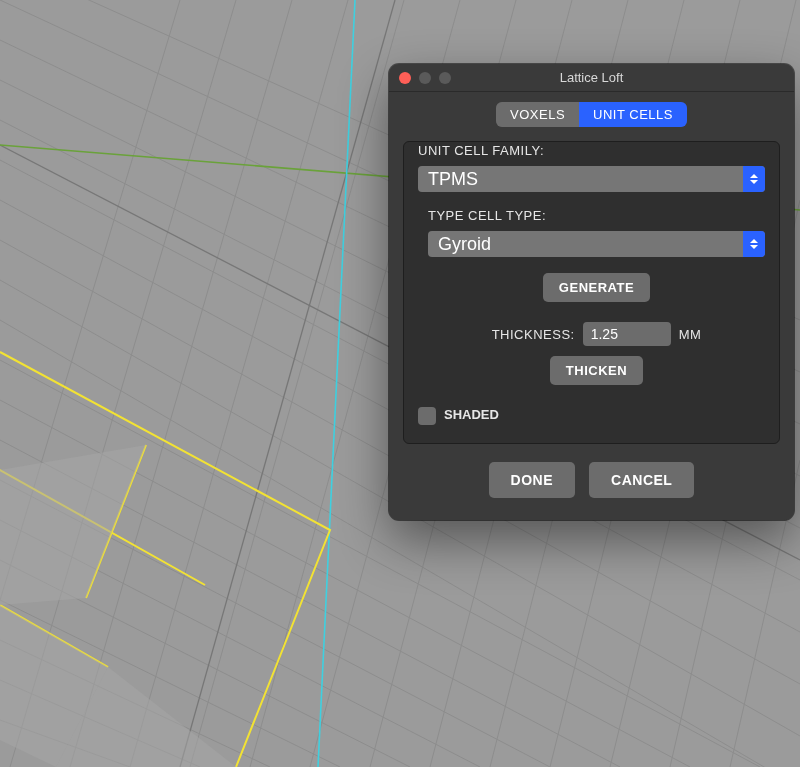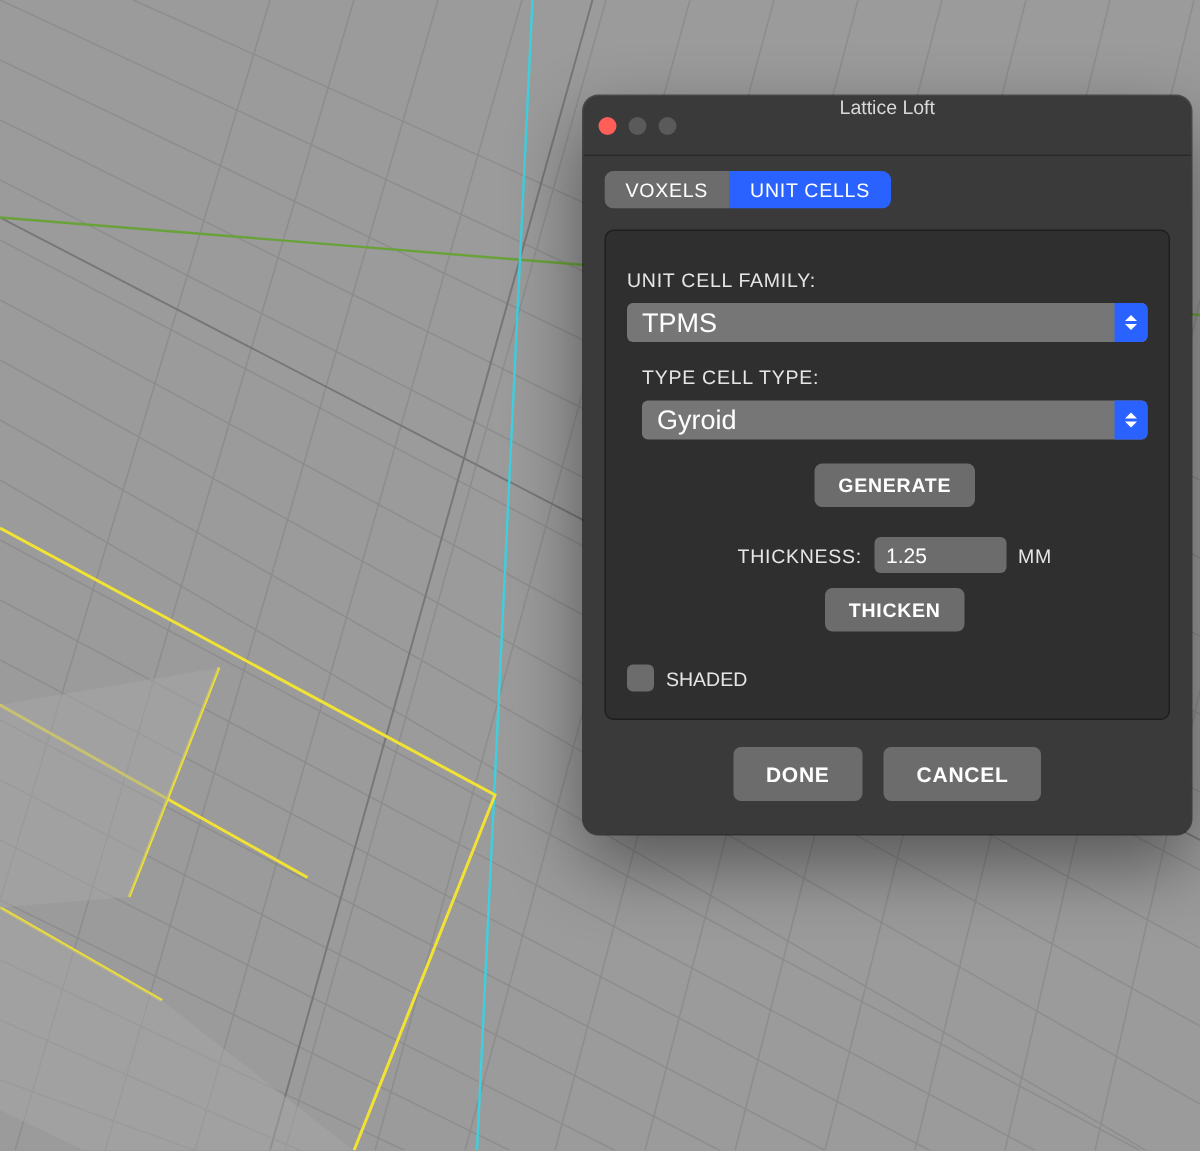--- a/index.html
+++ b/index.html
@@ -21,59 +21,59 @@
   left: 389px; top: 64px;
   width: 405px;
   background: #3a3a3a;
   border-radius: 10px;
   box-shadow: 0 20px 50px rgba(0,0,0,0.45), 0 0 0 1px rgba(0,0,0,0.5);
   overflow: hidden;
   color: #e6e6e6;
   font-size: 13px;
 }
 .titlebar {
-  height: 40px;
-  display: flex; 
+  height: 28px;
+  display: flex; align-items: center;
   padding: 0 10px;
   position: relative;
   border-bottom: 1px solid #2a2a2a;
 }
 .traffic { display: flex; gap: 8px; align-items: center; }
 .traffic .dot {
   width: 12px; height: 12px; border-radius: 50%;
   background: #5a5a5a;
 }
 .traffic .dot.close { background: #ff5f57; }
 .title {
   position: absolute; left: 0; right: 0; text-align: center;
   font-size: 13px; color: #d8d8d8; pointer-events: none;
 }
 
 .body {
   padding: 10px 14px 18px 14px;
 }
-.tabs-row { display: flex; margin-bottom: 14px; }
+.tabs-row { display: flex; justify-content: center; margin-bottom: 14px; }
 .tabs {
   display: flex; border-radius: 6px; overflow: hidden;
   box-shadow: inset 0 0 0 1px rgba(255,255,255,0.08);
 }
 .tab {
   padding: 5px 14px;
   font-size: 13px; letter-spacing: 0.5px;
   background: #6c6c6c; color: #fff;
   cursor: pointer;
   border: none;
 }
 .tab.active { background: #2a62ff; }
 
 .panel {
   background: #2f2f2f;
   border: 1px solid #1e1e1e;
   border-radius: 6px;
-  padding: 25px 14px 18px 14px;
+  padding: 1px 14px 18px 14px;
 }
 .label {
   font-size: 13px; letter-spacing: 0.5px; color: #e6e6e6;
   margin-bottom: 8px;
 }
 .select-wrap {
   position: relative; width: 100%;
   margin-bottom: 16px;
 }
 .select {
@@ -122,21 +122,21 @@
 .thick-input {
   width: 88px; height: 24px;
   background: #6c6c6c; color: #fff;
   border: none; border-radius: 4px;
   padding: 0 8px; font-size: 14px;
 }
 .unit { letter-spacing: 0.5px; }
 
 .thicken-row { display: flex; justify-content: center; margin-bottom: 22px; }
 
-.check-row { display: flex; align-items: center; gap: 8px; }
+.check-row { display: flex; align-items: flex-start; gap: 8px; font-weight: bold; }
 .checkbox {
   width: 18px; height: 18px;
   background: #6c6c6c; border-radius: 4px;
   border: none; cursor: pointer;
 }
 
 .footer {
   display: flex; justify-content: center; gap: 14px;
   padding: 18px 0 4px 0;
 }

